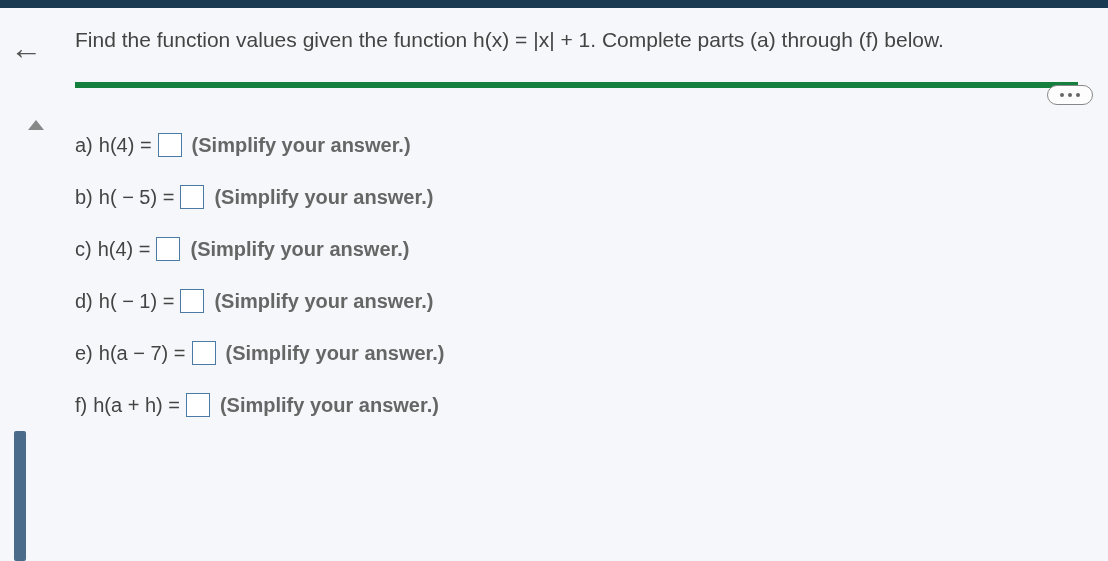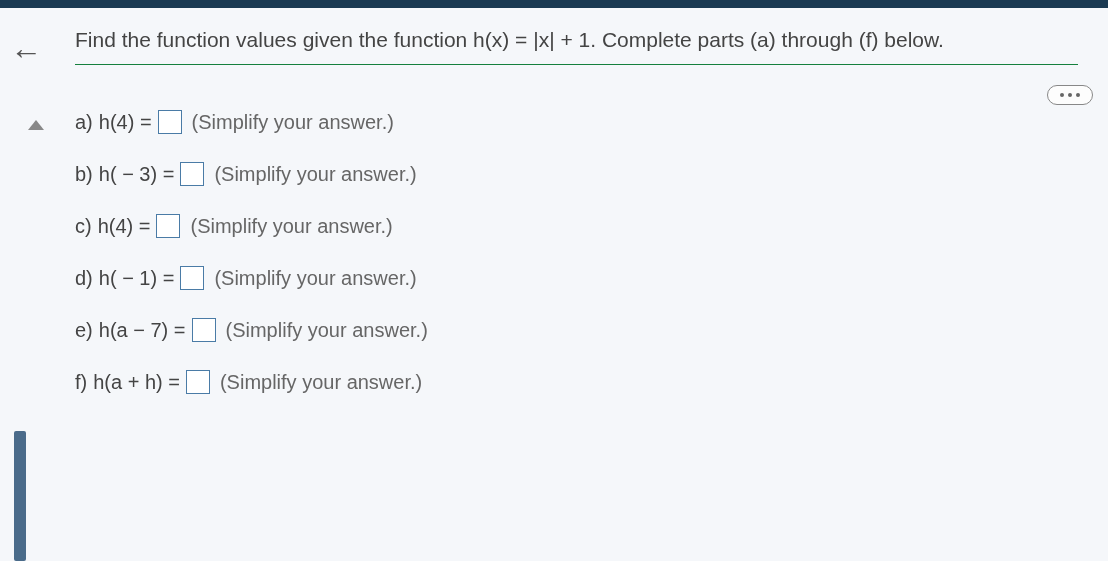--- a/index.html
+++ b/index.html
@@ -41,22 +41,22 @@
       cursor: pointer;
     }
     .content {
       margin-left: 75px;
       padding-top: 20px;
       padding-right: 30px;
     }
     .question-header {
       font-size: 21px;
       color: #444;
-      padding-bottom: 12px;
-      border-bottom: 1px solid #15803d;
+      padding-bottom: 30px;
+      border-bottom: 6px solid #15803d;
       margin-bottom: 20px;
     }
     .more-menu {
       position: absolute;
       right: 15px;
       top: 85px;
       width: 46px;
       height: 20px;
       border: 1.5px solid #888;
       border-radius: 12px;
@@ -94,20 +94,21 @@
       height: 24px;
       border: 1.5px solid #4a7ba6;
       background: #fff;
       margin: 0 6px;
       vertical-align: middle;
     }
     .hint {
       color: #666;
       font-size: 20px;
       margin-left: 4px;
+      font-weight: bold;
     }
     .progress-bar {
       position: absolute;
       left: 14px;
       bottom: 0;
       width: 12px;
       height: 130px;
       background: #4a6b8a;
       border-radius: 2px;
     }
@@ -133,21 +134,21 @@
 
     <div class="question-row">
       <span class="label">a)</span>
       <span>h(4) =</span>
       <span class="answer-box"></span>
       <span class="hint">(Simplify your answer.)</span>
     </div>
 
     <div class="question-row">
       <span class="label">b)</span>
-      <span>h( − 3) =</span>
+      <span>h( − 5) =</span>
       <span class="answer-box"></span>
       <span class="hint">(Simplify your answer.)</span>
     </div>
 
     <div class="question-row">
       <span class="label">c)</span>
       <span>h(4) =</span>
       <span class="answer-box"></span>
       <span class="hint">(Simplify your answer.)</span>
     </div>

